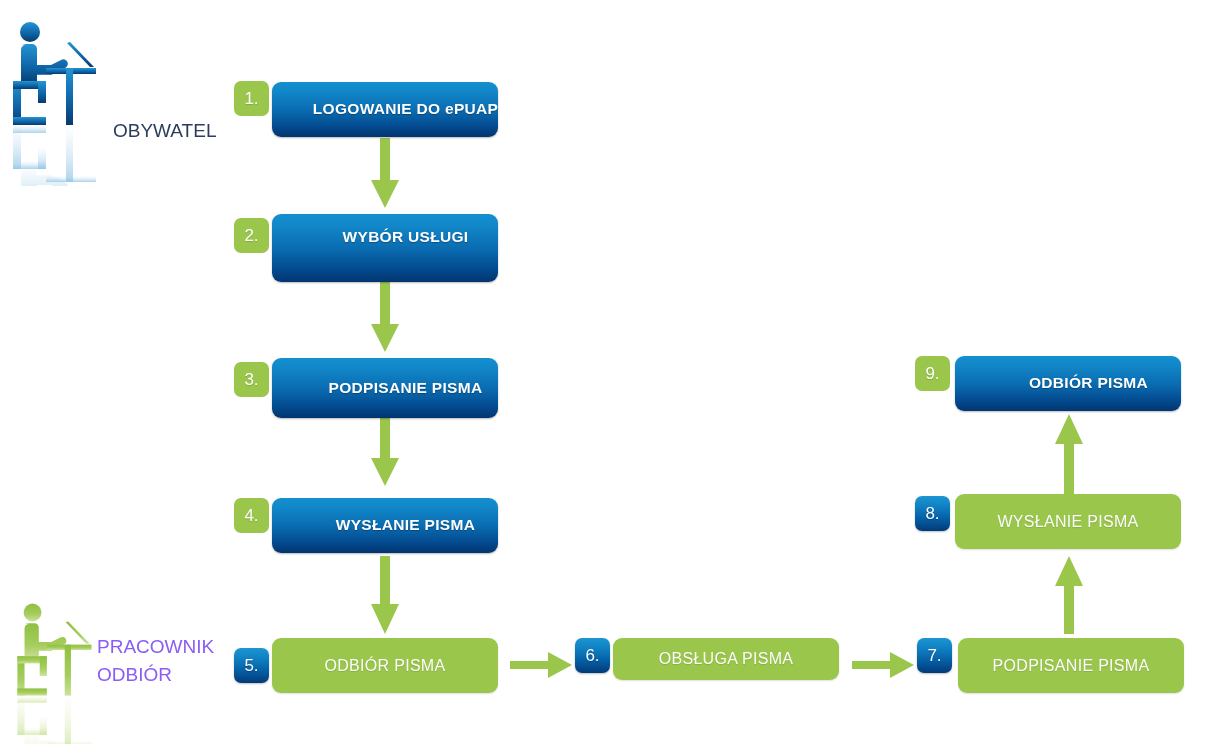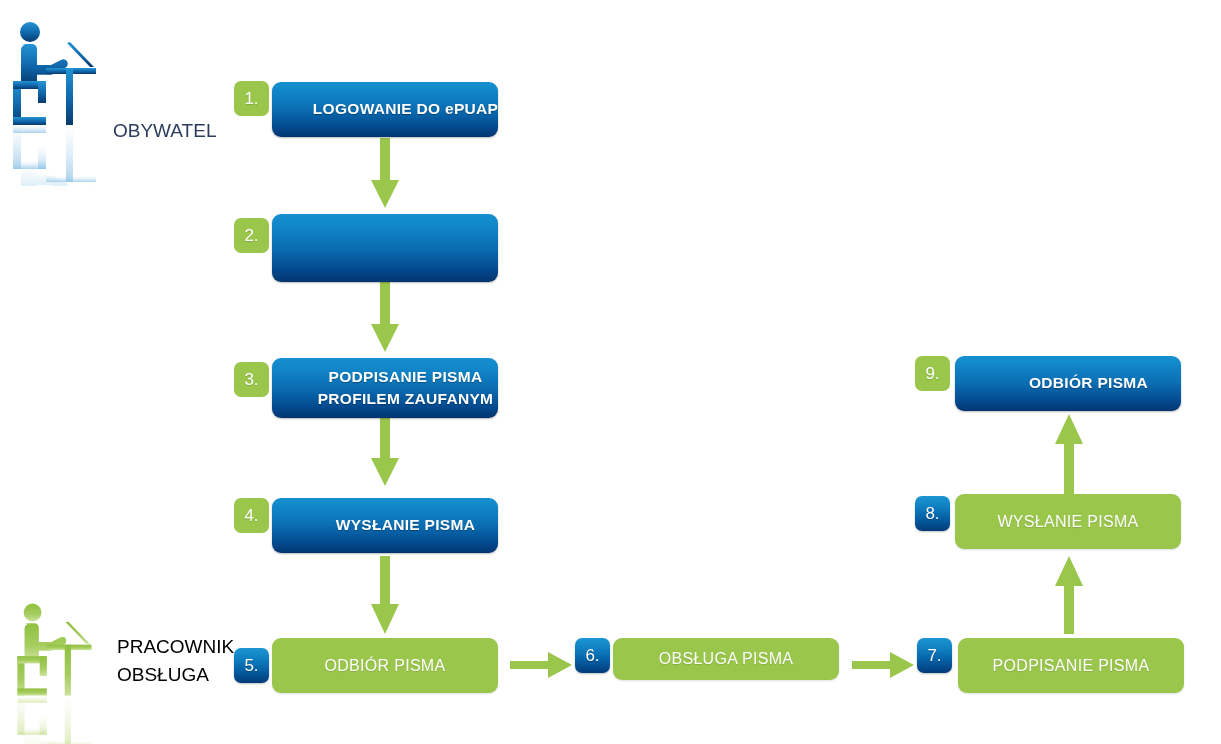--- a/index.html
+++ b/index.html
@@ -85,21 +85,21 @@
   }
 
   
   .role-label {
     position: absolute;
     font-size: 19px;
     line-height: 1.45;
     white-space: nowrap;
   }
   .role-citizen { color: #2b3c5c; }
-  .role-clerk   { color: #000000; margin-left: 20px; }
+  .role-clerk   { color: #8b5cf6; }
 
   
   .arrow { position: absolute; }
 
   
   .person { position: absolute; }
 </style>
 </head>
 <body>
 
@@ -185,21 +185,21 @@
         <rect x="5" y="99" width="33" height="8"></rect>
         <rect x="38" y="50" width="50" height="6"></rect>
         <rect x="58" y="50" width="7" height="57"></rect>
         <path d="M62 24 l24 25 h-4 l-23 -24 z"></path>
       </g>
     </svg>
   </div>
 
   <div class="role-label role-clerk" style="left:97px; top:633px;">
     <div>PRACOWNIK</div>
-    <div>OBSŁUGA</div>
+    <div>ODBIÓR</div>
   </div>
 
   <div class="arrow" style="left:368px; top:138px; width:34px; height:70px;">
     <svg width="34" height="70" viewBox="0 0 34 70">
         <path d="M12 0 h10 v42 h9 l-14 28 l-14 -28 h9 z" fill="#9ac64b"></path>
       </svg>
   </div>
   <div class="arrow" style="left:368px; top:282px; width:34px; height:70px;">
     <svg width="34" height="70" viewBox="0 0 34 70">
         <path d="M12 0 h10 v42 h9 l-14 28 l-14 -28 h9 z" fill="#9ac64b"></path>
@@ -243,31 +243,31 @@
   </div>
   <div class="box box-blue" style="left:272px; top:82px; width:226px; height:55px;">
     <span class="box-label">LOGOWANIE DO ePUAP</span>
   </div>
 
   <div class="badge badge-green" style="left:234px; top:218px;">
     <span>2.</span>
   </div>
   <div class="box box-blue" style="left:272px; top:214px; width:226px; height:68px;">
     <div style="position:relative; width:100%;">
+      <div class="box-label">WYBÓR USŁUGI</div>
       <div style="height:22px;"></div>
     </div>
   </div>
 
   <div class="badge badge-green" style="left:234px; top:362px;">
     <span>3.</span>
   </div>
   <div class="box box-blue" style="left:272px; top:358px; width:226px; height:60px;">
     <div>
       <div class="box-label">PODPISANIE PISMA</div>
-      <div class="box-label">PROFILEM ZAUFANYM</div>
     </div>
   </div>
 
   <div class="badge badge-green" style="left:234px; top:498px;">
     <span>4.</span>
   </div>
   <div class="box box-blue" style="left:272px; top:498px; width:226px; height:55px;">
     <span class="box-label">WYSŁANIE PISMA</span>
   </div>
 

